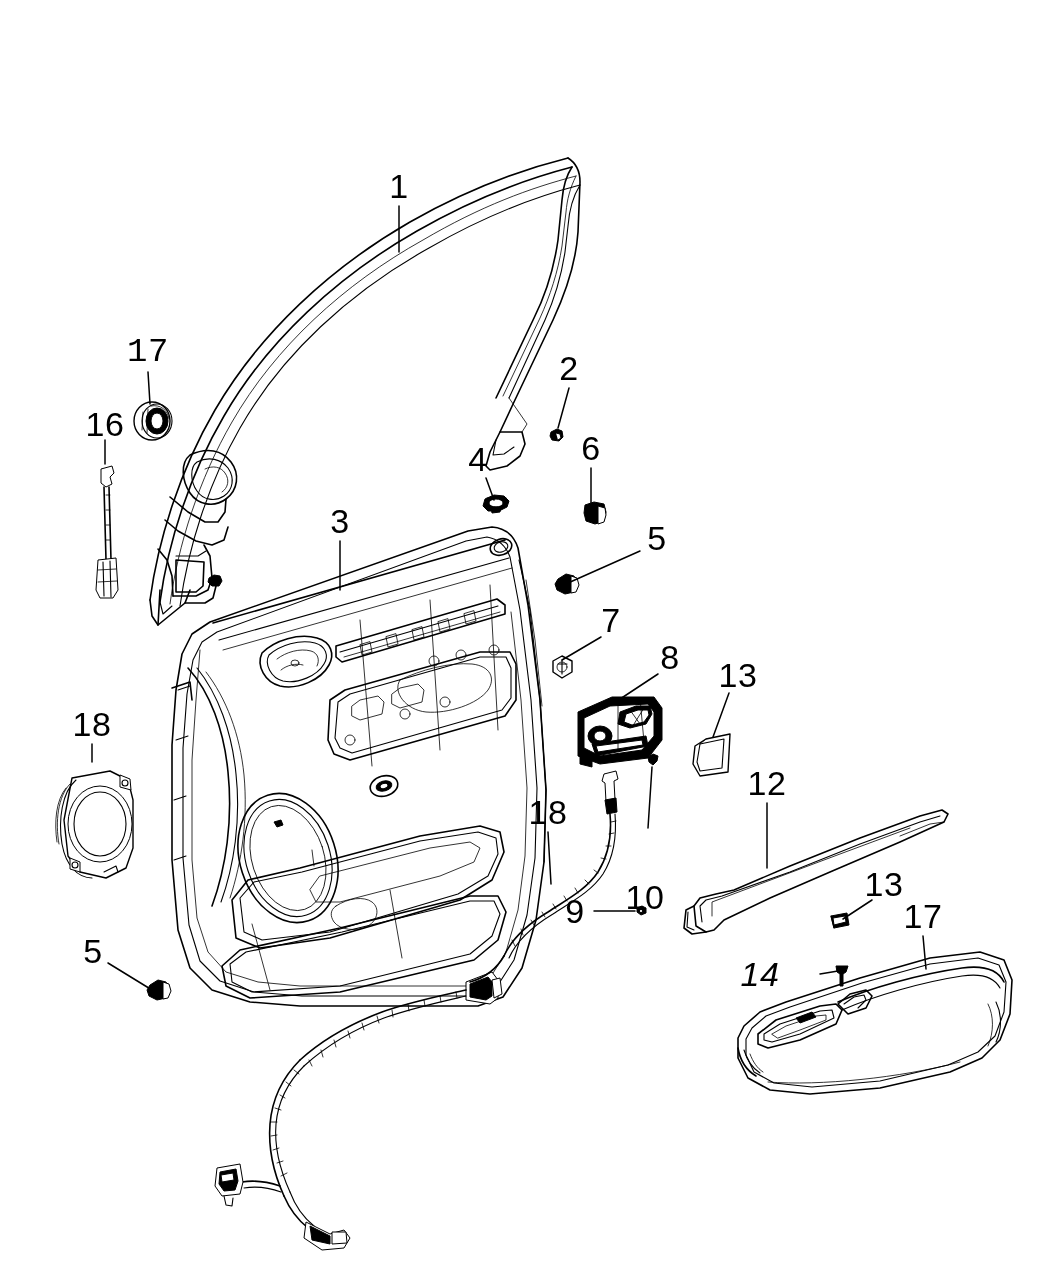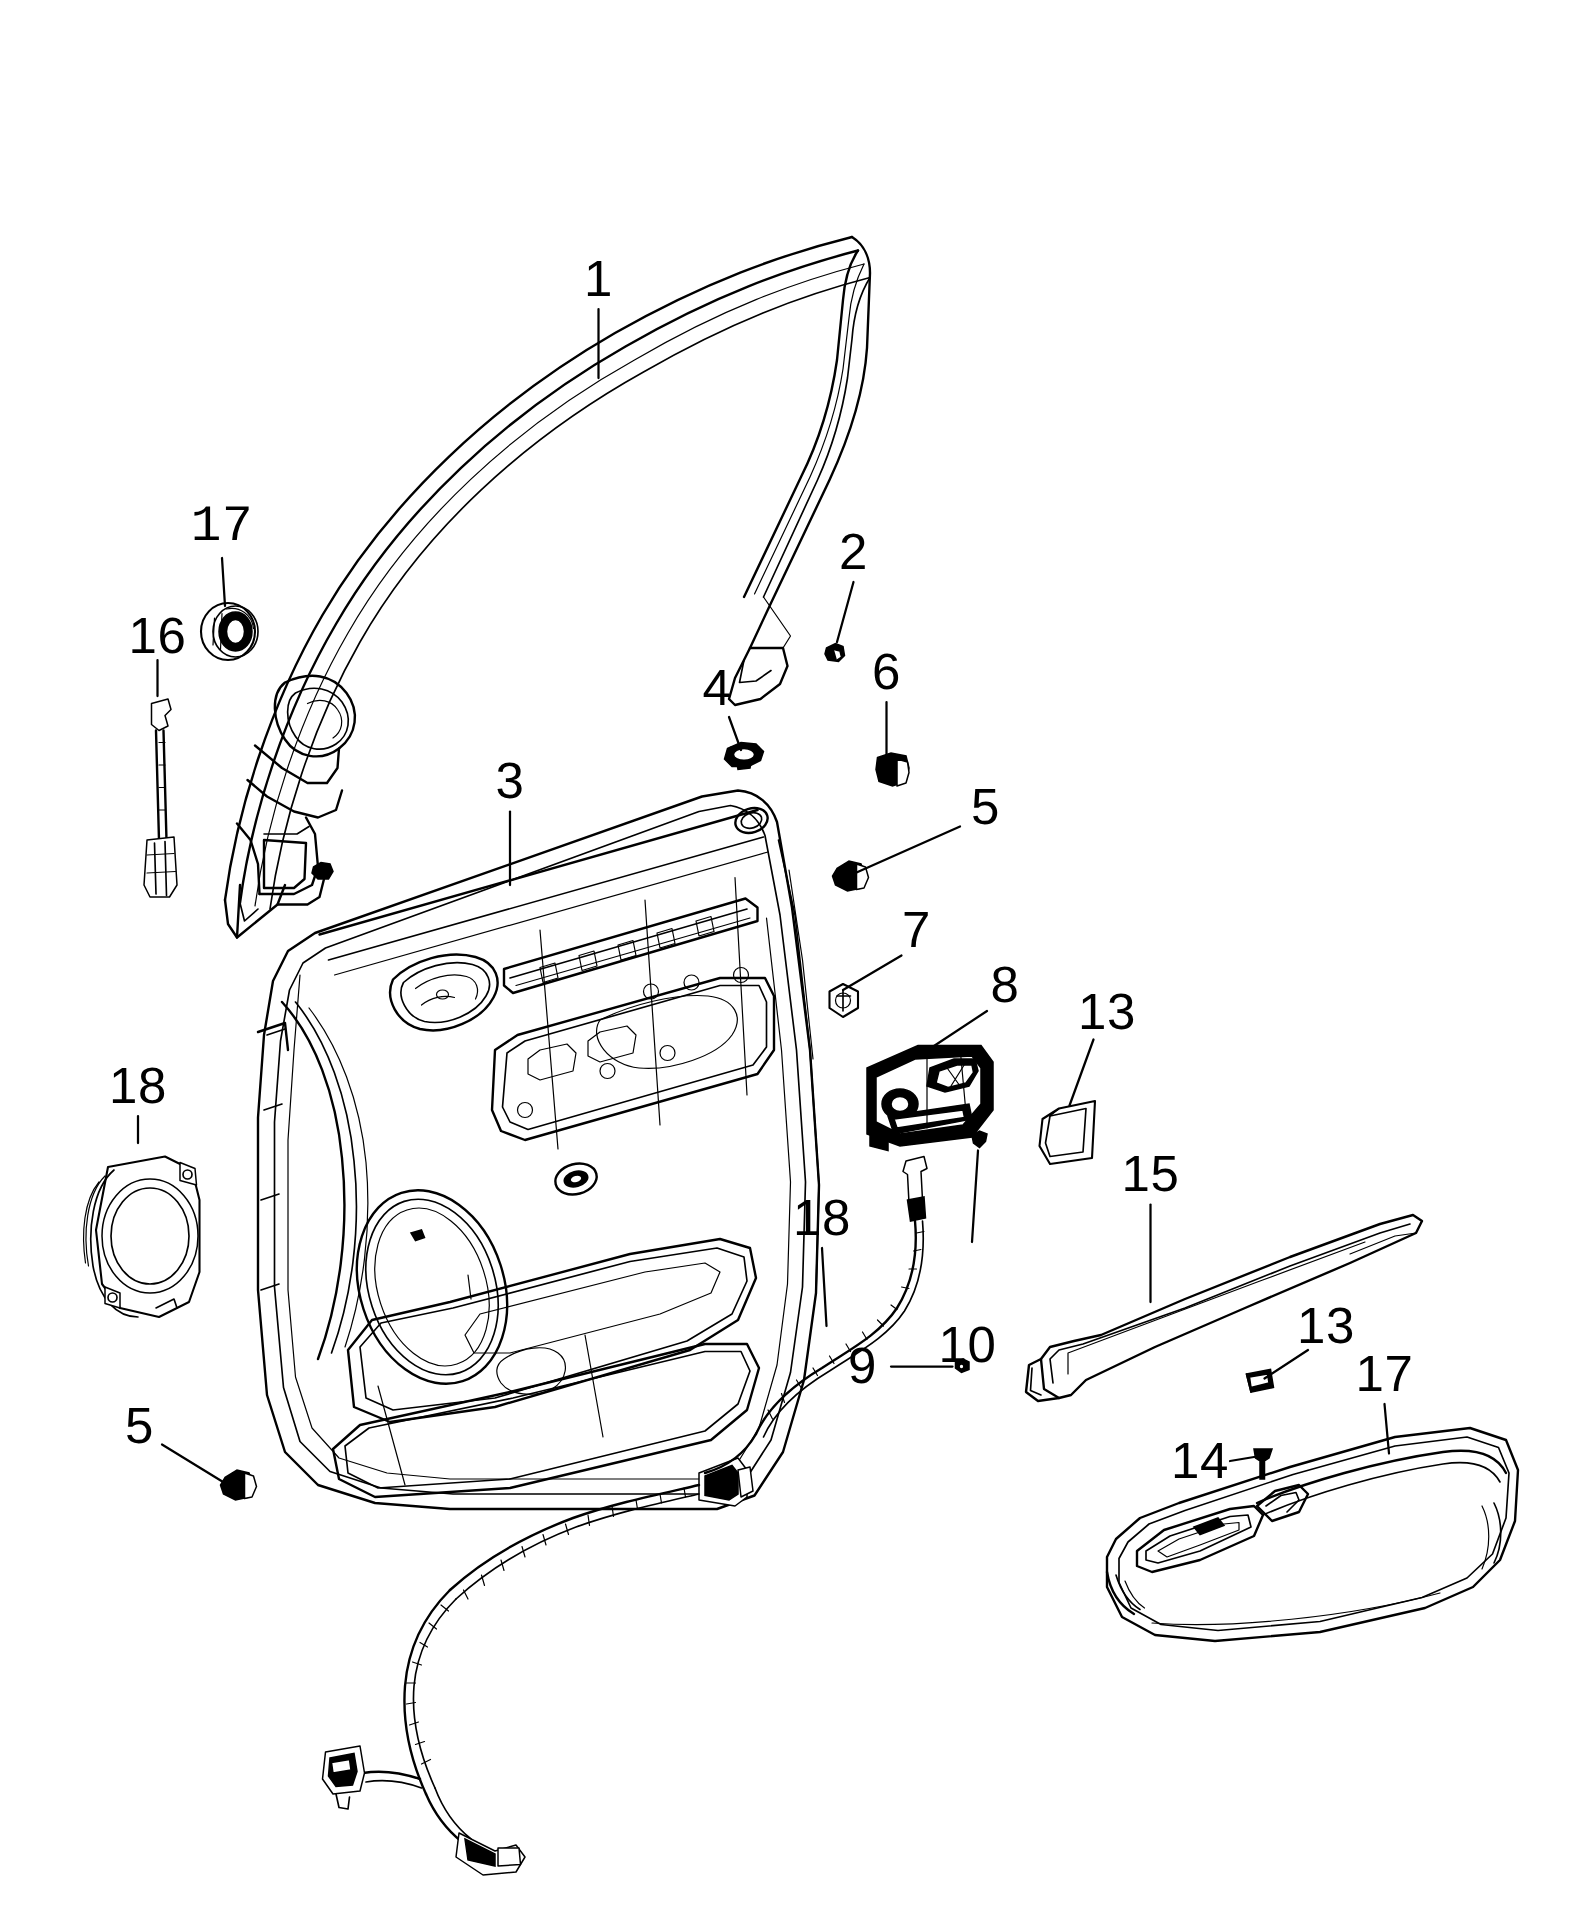--- a/index.html
+++ b/index.html
@@ -368,23 +368,23 @@
       <div class="callout-num" style="left: 340px; top: 521px;">3</div>
       <div class="callout-num" style="left: 478px; top: 459px;">4</div>
       <div class="callout-num" style="left: 657px; top: 538px;">5</div>
       <div class="callout-num" style="left: 93px; top: 951px;">5</div>
       <div class="callout-num" style="left: 591px; top: 448px;">6</div>
       <div class="callout-num" style="left: 611px; top: 620px;">7</div>
       <div class="callout-num" style="left: 670px; top: 657px;">8</div>
       <div class="callout-num" style="left: 575px; top: 911px;">9</div>
       <div class="callout-num" style="left: 645px; top: 849px; margin-top: 48px;">10</div>
       <div class="callout-num" style="left: 738px; top: 675px;">13</div>
-      <div class="callout-num" style="left: 767px; top: 783px;">15</div>
+      <div class="callout-num" style="left: 767px; top: 783px;">12</div>
       <div class="callout-num" style="left: 884px; top: 884px;">13</div>
-      <div class="callout-num" style="left: 800px; top: 974px;">14</div>
+      <div class="callout-num" style="left: 760px; top: 974px; font-style: italic;">14</div>
       <div class="callout-num" style="left: 923px; top: 916px;">17</div>
       <div class="callout-num" style="left: 105px; top: 424px;">16</div>
       <div class="callout-num" style="left: 148px; top: 352px; font-family: Liberation Mono, monospace;">17</div>
       <div class="callout-num" style="left: 548px; top: 812px;">18</div>
       <div class="callout-num" style="left: 92px; top: 724px;">18</div>
     </div>
 
 </div>
 
 </body></html>

